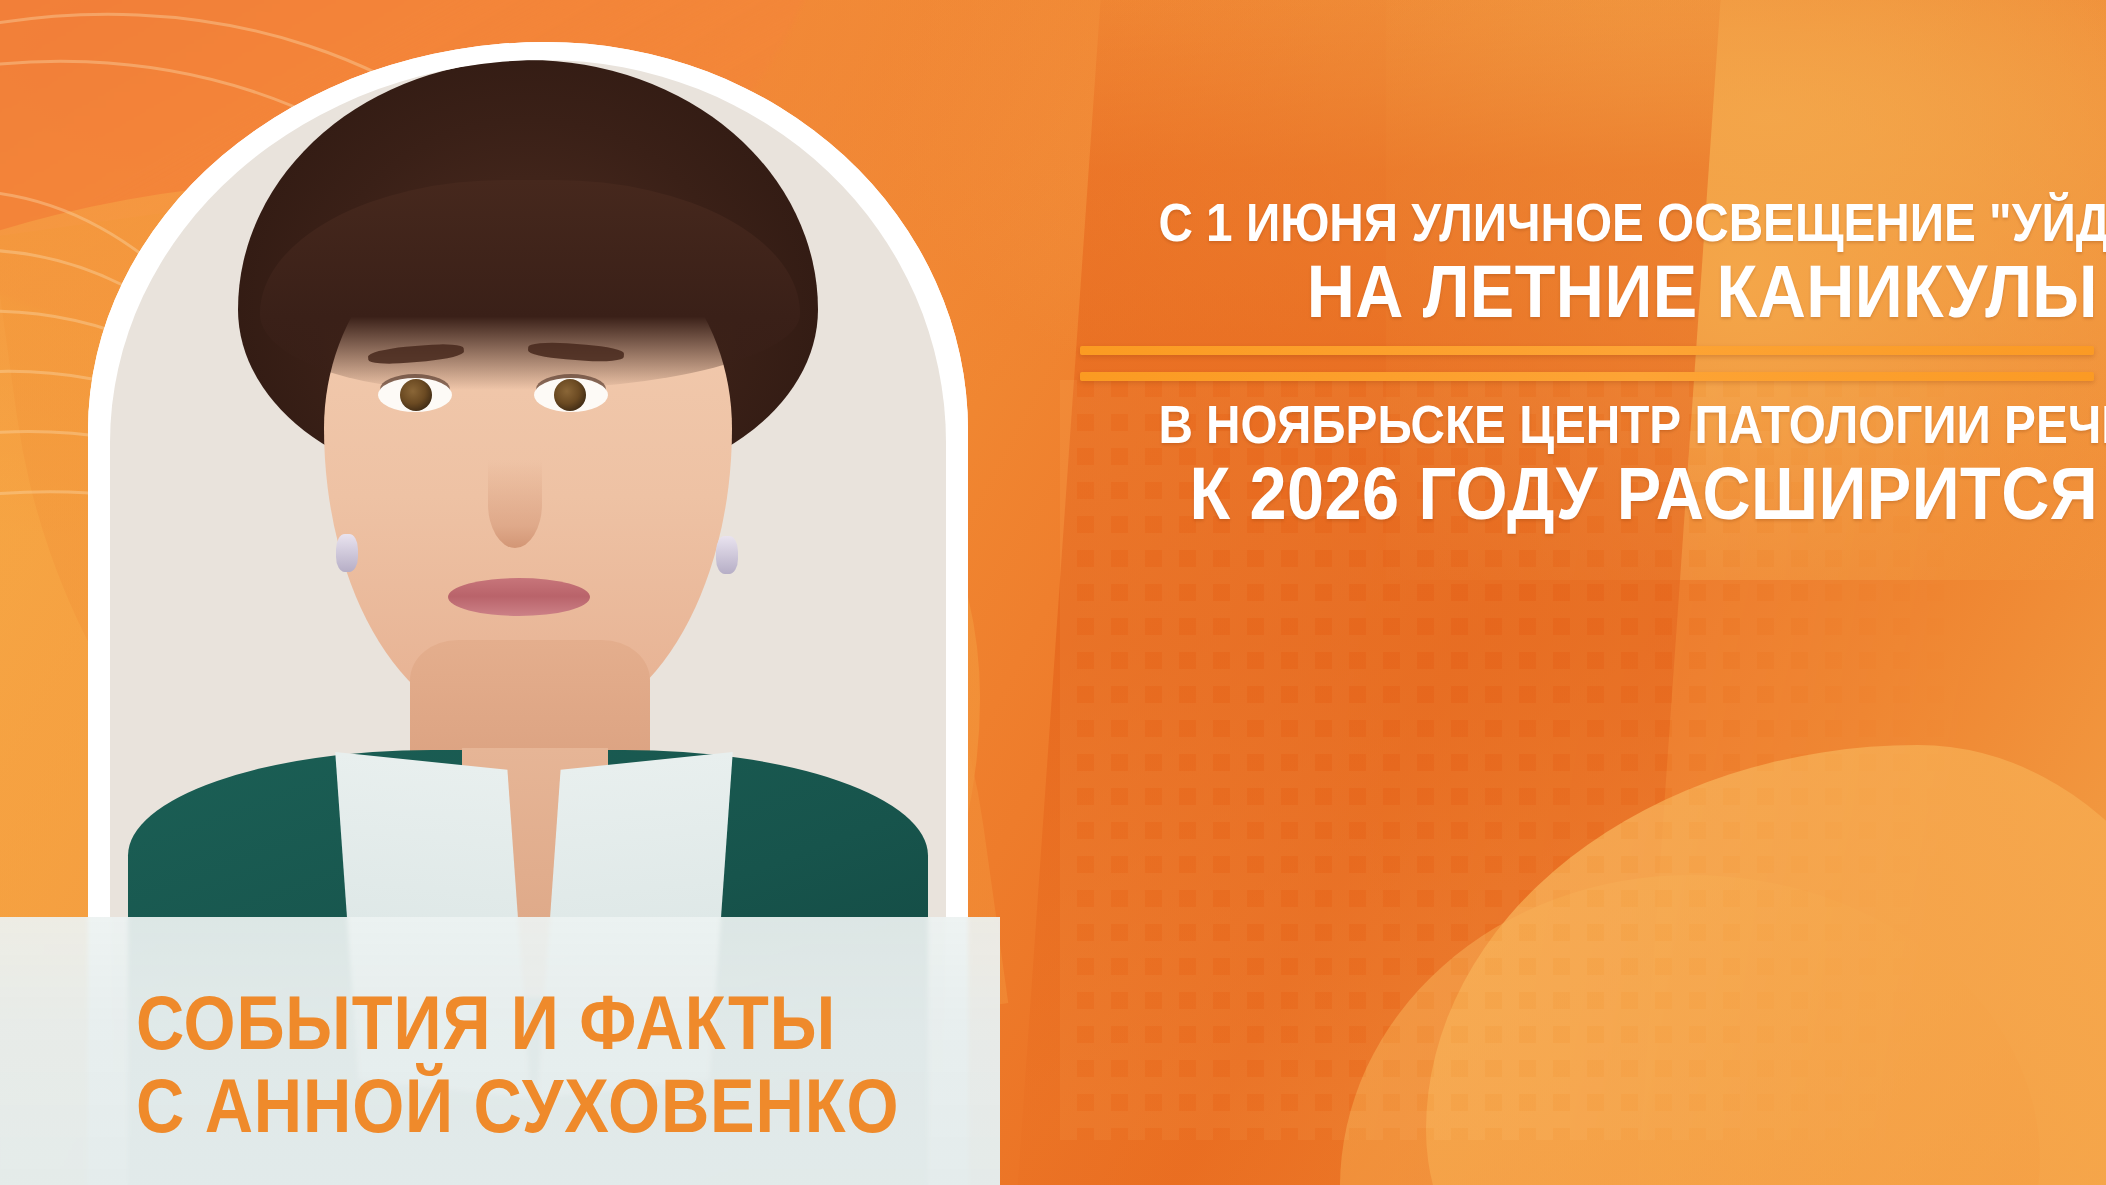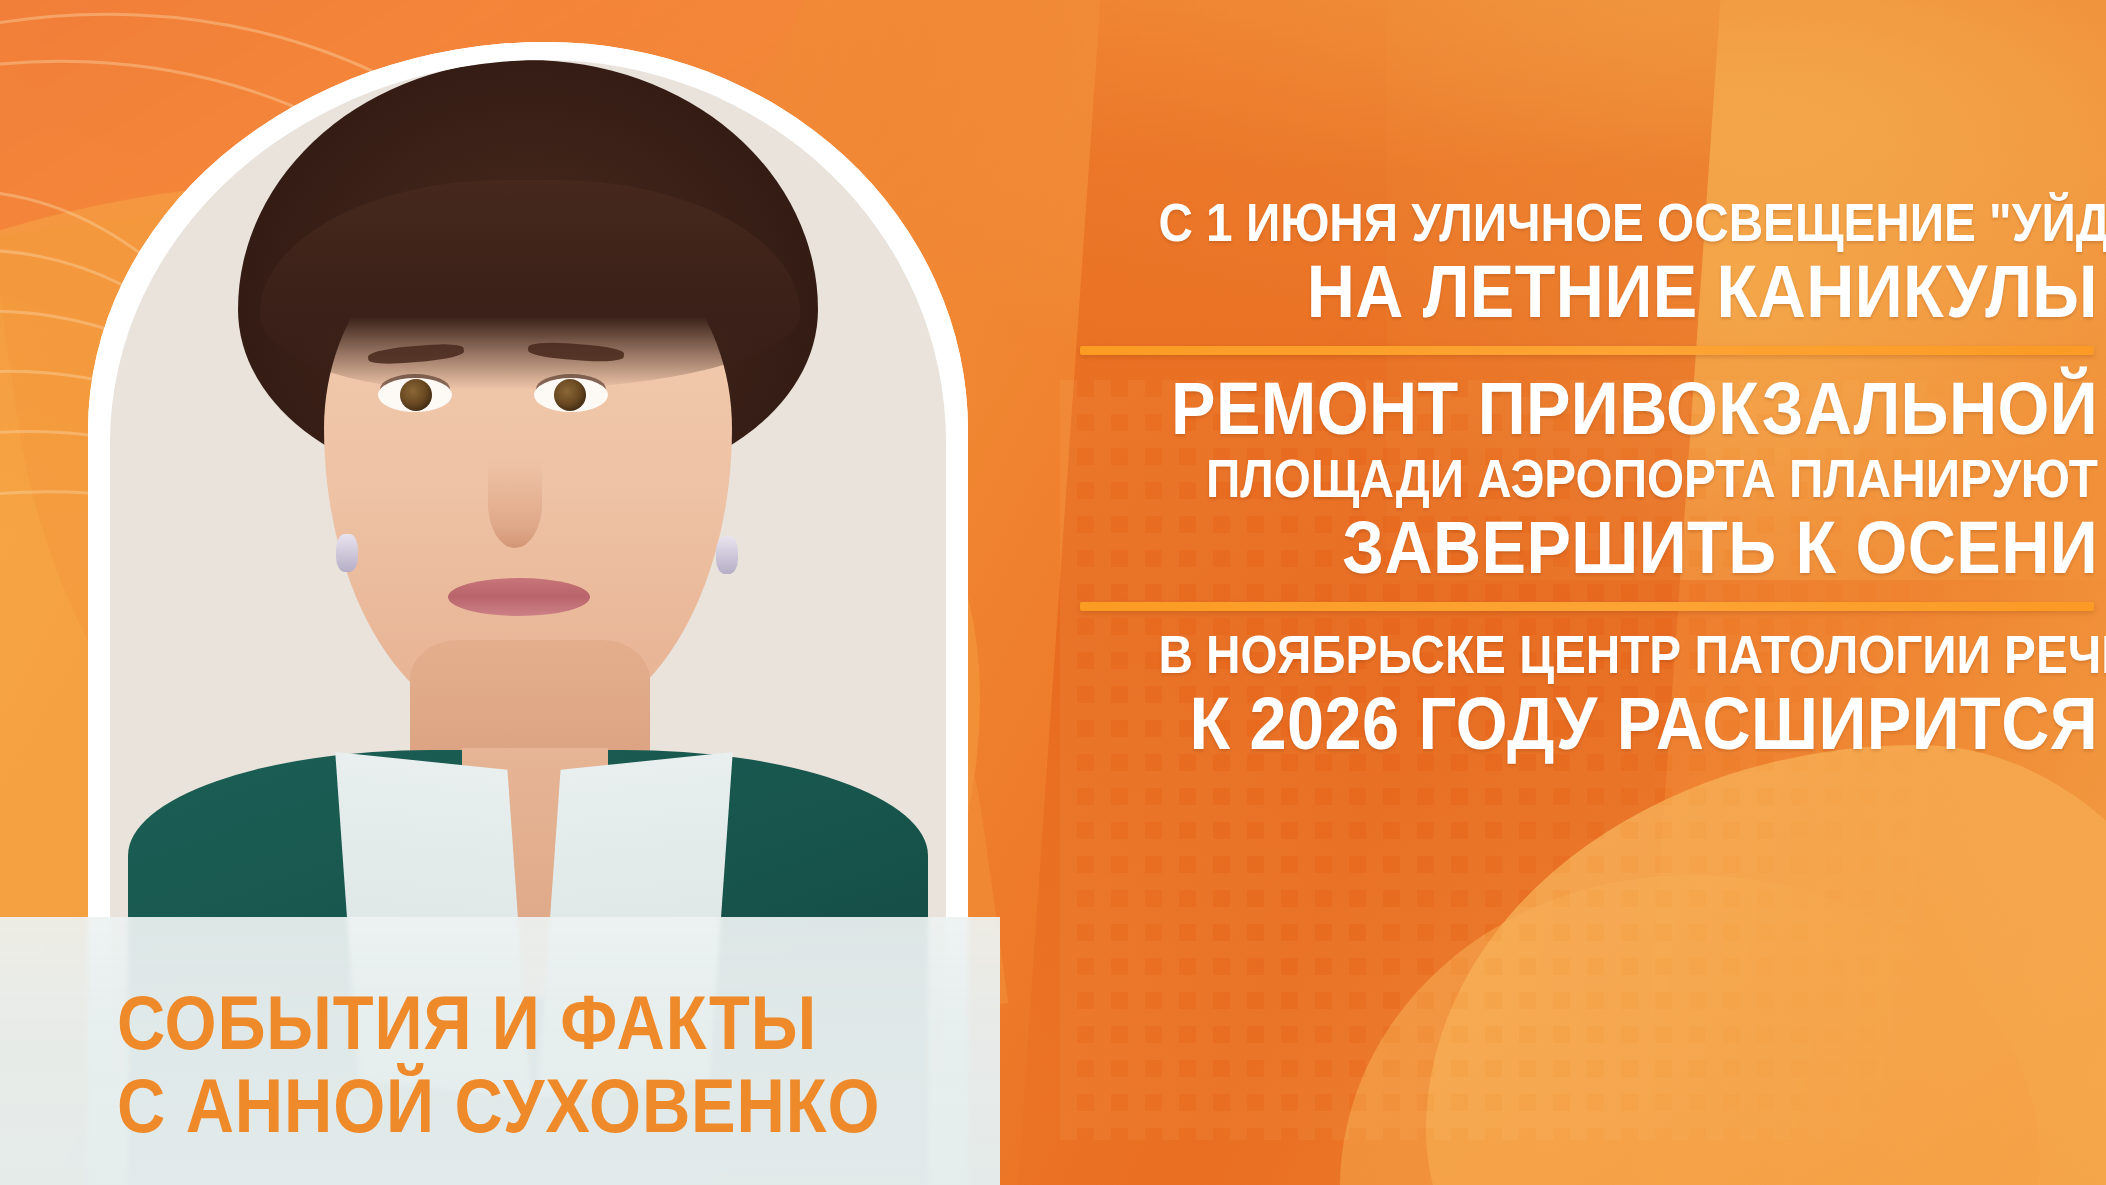--- a/index.html
+++ b/index.html
@@ -174,21 +174,21 @@
   .earring.l{ left:226px; top:474px; }
   .earring.r{ left:606px; top:476px; }
 
   
   .title-panel{
     position:absolute; left:0; bottom:0; width:1000px; height:268px;
     background:linear-gradient(180deg, rgba(236,242,241,.93) 0%, rgba(231,238,238,.97) 40%, rgba(228,236,236,.99) 100%);
     backdrop-filter:blur(2px);
   }
   .title-block{
-    position:absolute; left:117px; bottom:42px; width:820px;
+    position:absolute; left:136px; bottom:42px; width:820px;
   }
   .title-line{
     color:#ef8a2b;
     font-weight:700;
     font-size:76px;
     line-height:.96;
     letter-spacing:1px;
     transform:scaleX(.88);
     transform-origin:left center;
     white-space:nowrap;
@@ -282,25 +282,20 @@
 
   <div class="headlines">
 
     <div class="news-item">
       <div class="news-line size-sm">С 1 ИЮНЯ УЛИЧНОЕ ОСВЕЩЕНИЕ "УЙДЁТ"</div>
       <div class="news-line size-lg">НА ЛЕТНИЕ КАНИКУЛЫ</div>
     </div>
 
     <div class="divider"></div>
 
-    <div class="news-item">
-      <div class="news-line size-lg">РЕМОНТ ПРИВОКЗАЛЬНОЙ</div>
-      <div class="news-line size-sm">ПЛОЩАДИ АЭРОПОРТА ПЛАНИРУЮТ</div>
-      <div class="news-line size-lg">ЗАВЕРШИТЬ К ОСЕНИ</div>
-    </div>
 
     <div class="divider"></div>
 
     <div class="news-item">
       <div class="news-line size-sm">В НОЯБРЬСКЕ ЦЕНТР ПАТОЛОГИИ РЕЧИ</div>
       <div class="news-line size-lg">К 2026 ГОДУ РАСШИРИТСЯ</div>
     </div>
 
   </div>
 

